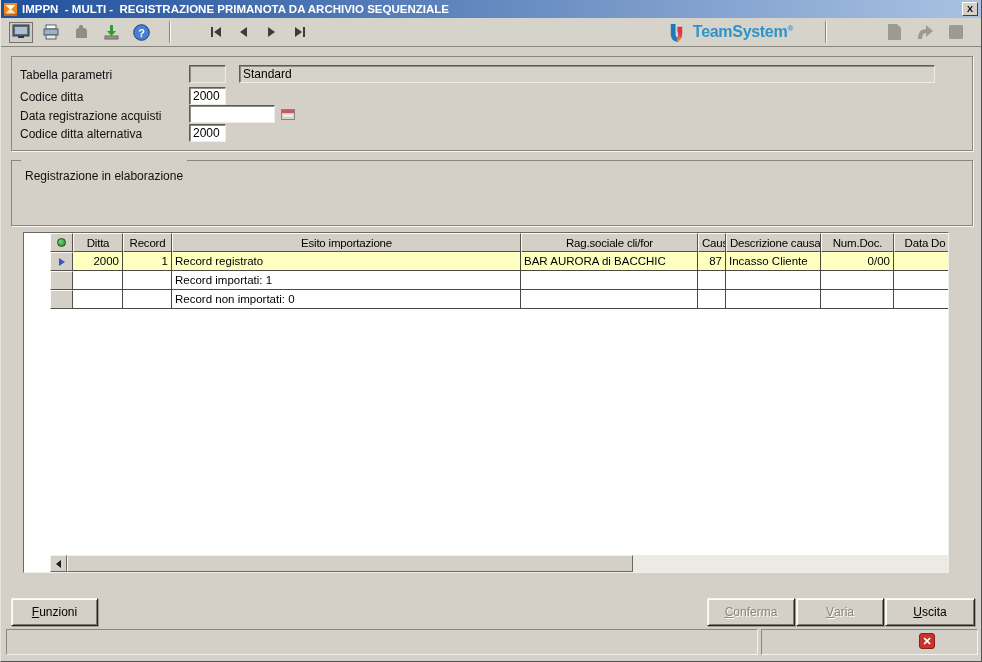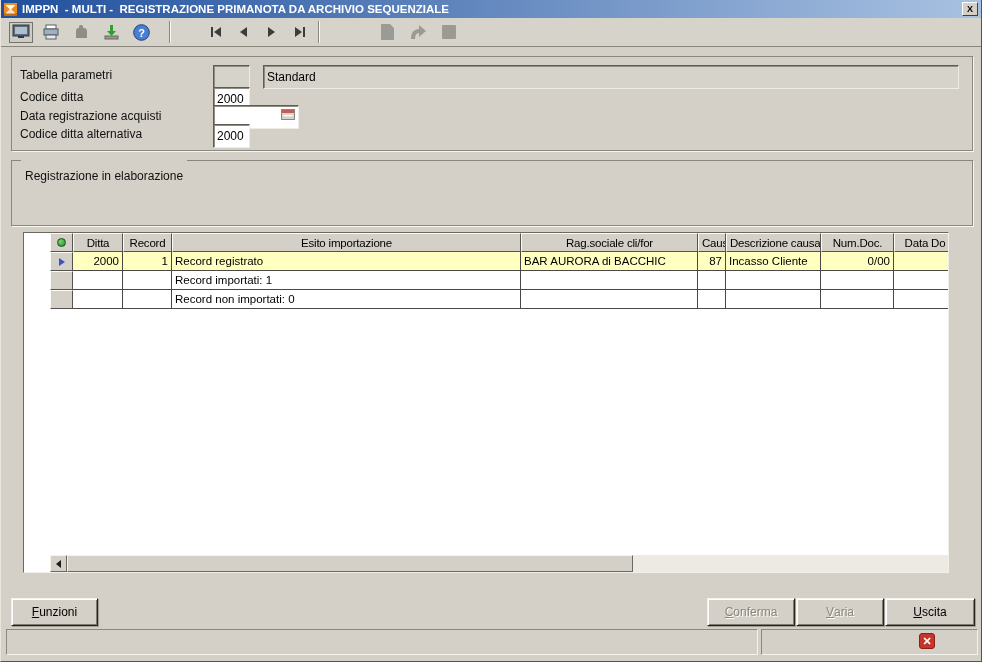--- a/index.html
+++ b/index.html
@@ -30,23 +30,23 @@
   .nav-bar { width:2px; height:10px; background:#3c3c3c; }
   .brand { margin-left:auto; display:flex; align-items:center; gap:6px; margin-right:22px; }
   .brand-text { color:#2e93c8; font-size:16px; font-weight:bold; letter-spacing:-0.3px; }
   .brand-text sup { font-size:8px; }
   .tb-right { display:flex; gap:11px; margin-left:48px; margin-right:8px; }
 
   
   .params-box { position:absolute; left:10px; top:56px; width:962px; height:95px;
                 border:1px solid #8a877f; box-shadow:1px 1px 0 #f8f6f0; }
   .p-label { position:absolute; left:8px; font-size:12px; color:#111; }
-  .field { position:absolute; height:24px; font-size:12px; padding:7px 3px; line-height:14px;
+  .field { position:absolute; height:18px; font-size:12px; padding:7px 3px; line-height:14px;
            border:1px solid; border-color:#5f5c55 #eeece6 #eeece6 #5f5c55;
-           box-shadow:inset 1px 1px 0 #8f8c84; display:flex; align-items:center; overflow:hidden;margin-left:24px; }
+           box-shadow:inset 1px 1px 0 #8f8c84; display:flex; align-items:center; overflow:hidden; }
   .f-white { background:#fff; }
   .f-gray  { background:#d6d3cb; }
   .cal-btn { position:absolute; width:15px; height:13px; display:flex; align-items:center; justify-content:center; }
 
   
   .groupbox { position:absolute; left:10px; top:160px; width:962px; height:66px;
               border:1px solid #8a877f; box-shadow:1px 1px 0 #f8f6f0; }
   .groupbox-legend { position:absolute; top:-8px; left:9px; background:#d4d0c8; padding:16px 4px; font-size:12px; color:#111; }
 
   
@@ -156,20 +156,34 @@
       <div class="nav-btn">
           <div class="tri-l"></div>
         </div>
       <div class="nav-btn">
           <div class="tri-r"></div>
         </div>
       <div class="nav-btn">
           <div class="tri-r"></div>
           <div class="nav-bar"></div>
         </div>
+    </div>
+    <div class="brand">
+      <svg width="21" height="21" viewBox="0 0 22 22">
+        <defs>
+          <linearGradient id="tsg" x1="0" y1="0" x2="0" y2="1">
+            <stop offset="0" stop-color="#e6332a"></stop>
+              <stop offset="0.5" stop-color="#d6336c"></stop>
+              <stop offset="1" stop-color="#f59b1e"></stop>
+          </linearGradient>
+        </defs>
+        <path d="M5 2 L10 2 L10 13 Q10 16 13 16.5 L13 21 Q5 20 5 13 Z" fill="#1b79c0"></path>
+        <path d="M12 5 L17 5 L17 12 Q17 19 11.5 20.5 L11.5 16.2 Q13 15.5 12.8 12 L12 10 Z" fill="url(#tsg)"></path>
+      </svg>
+      <span class="brand-text"><span>TeamSystem</span><sup>®</sup></span>
     </div>
     <div class="tb-sep"></div>
     <div class="tb-right">
       <svg width="19" height="20" viewBox="0 0 19 20">
         <path d="M3 2 L12 2 L16 6 L16 18 L3 18 Z" fill="#9b9b95"></path>
       </svg>
       <svg width="20" height="20" viewBox="0 0 20 20">
         <path d="M3 17 Q3 7 11 7 L11 3 L18 9 L11 15 L11 11 Q7 11 7 17 Z" fill="#9b9b95"></path>
       </svg>
       <svg width="19" height="20" viewBox="0 0 19 20">

